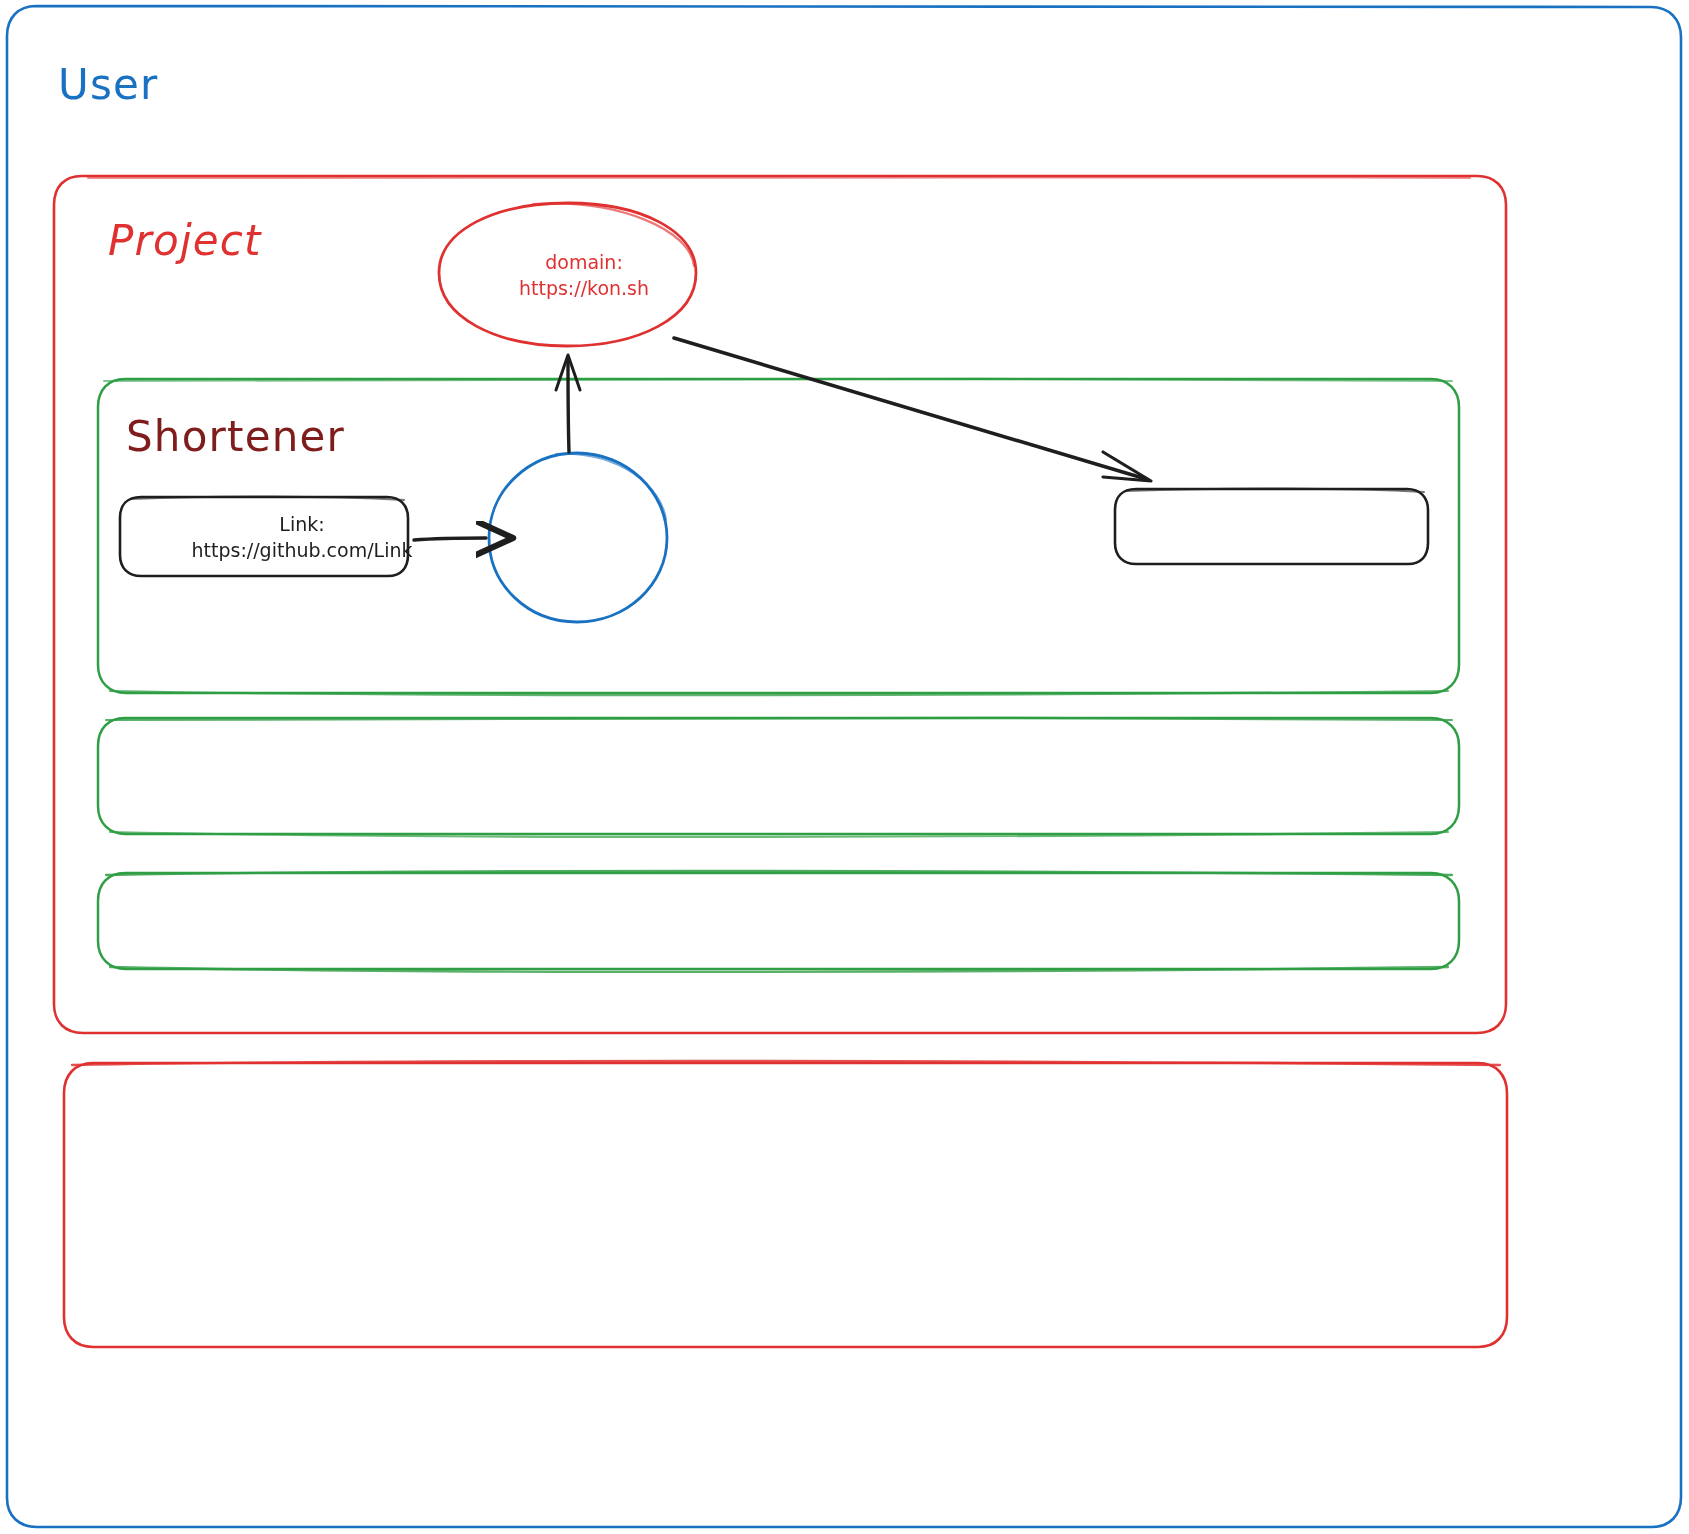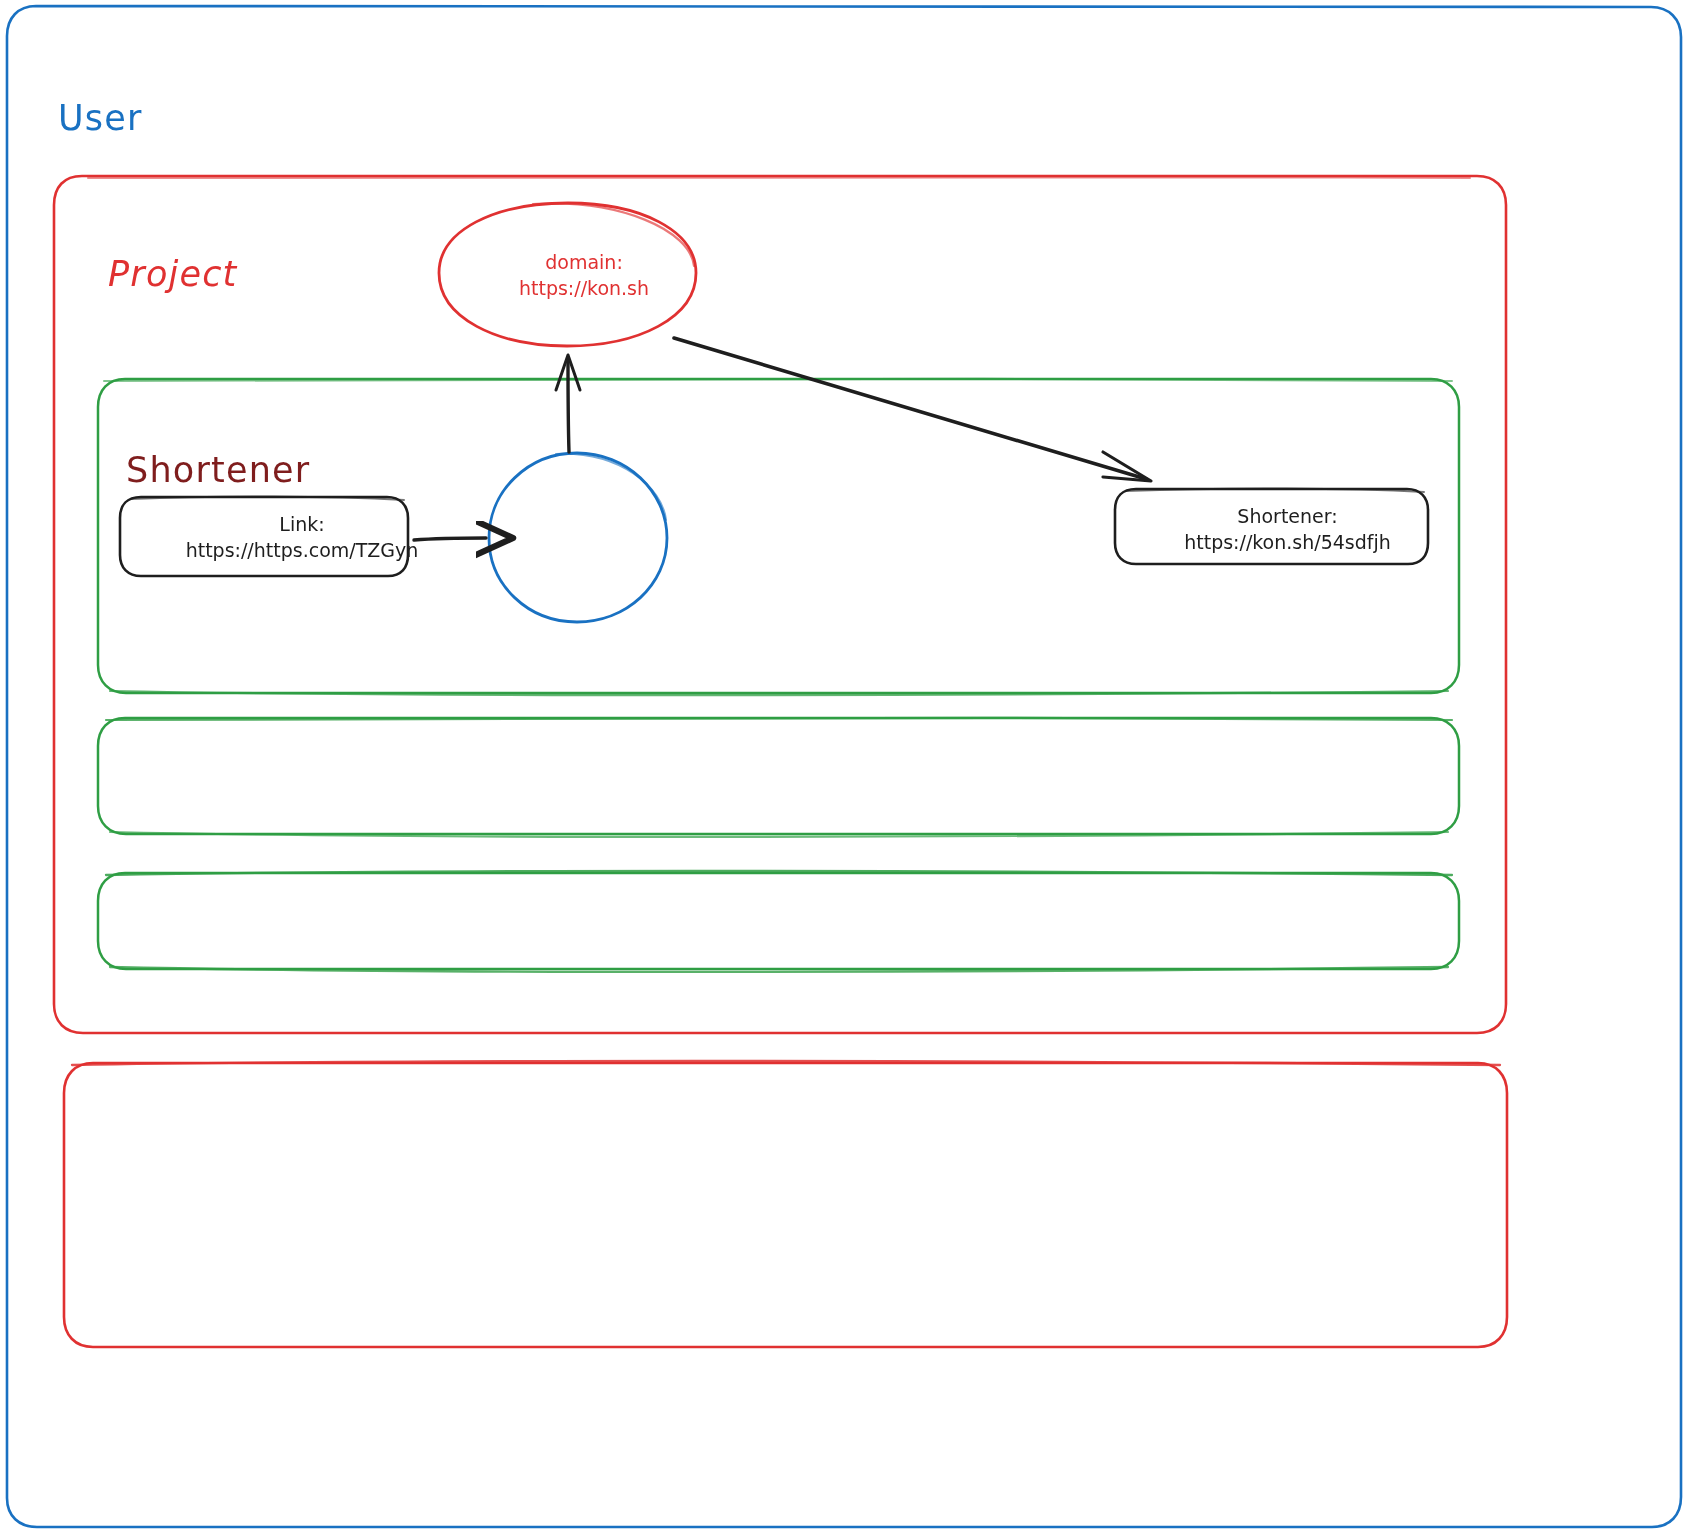--- a/index.html
+++ b/index.html
@@ -24,23 +24,22 @@
     width: 1689px;
     height: 1534px;
   }
   .label {
     position: absolute;
     font-family: "DejaVu Sans", sans-serif;
     white-space: pre;
     pointer-events: none;
   }
   .group-title {
-    font-size: 35px;
+    font-size: 42px;
     letter-spacing: 1.2px;
-    margin-top: 38px;
   }
   .node-text {
     position: absolute;
     text-align: center;
     font-size: 19px;
     line-height: 1.38;
     font-family: "DejaVu Sans", sans-serif;
     padding-left: 16px;
   }
   .node-text div { white-space: pre; }
@@ -168,21 +167,17 @@
   <div class="label group-title t-green" style="left:126px; top:412px;">Shortener</div>
 
   <div class="node-text t-red" style="left:439px; top:249px; width:258px;">
     <div>domain:</div>
     <div>https://kon.sh</div>
   </div>
 
 
   <div class="node-text t-black" style="left:120px; top:511px; width:332px;">
     <div>Link:</div>
-    <div>https://https.com/TZGyn</div>
+    <div>https://github.com/Link</div>
   </div>
 
-  <div class="node-text t-black" style="left:1115px; top:503px; width:313px;">
-    <div>Shortener:</div>
-    <div>https://kon.sh/54sdfjh</div>
-  </div>
 
 </div>
 
 </body></html>

